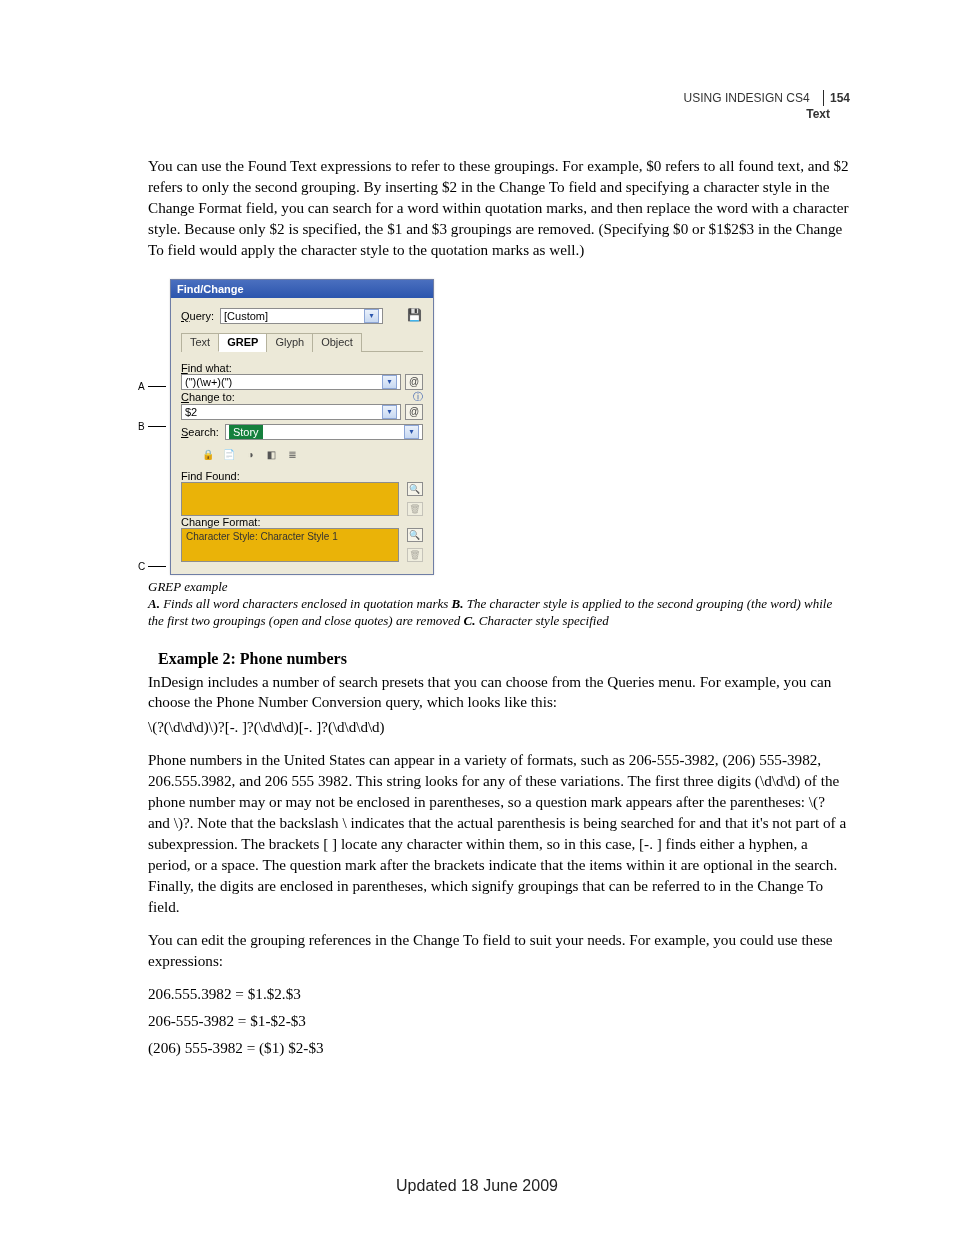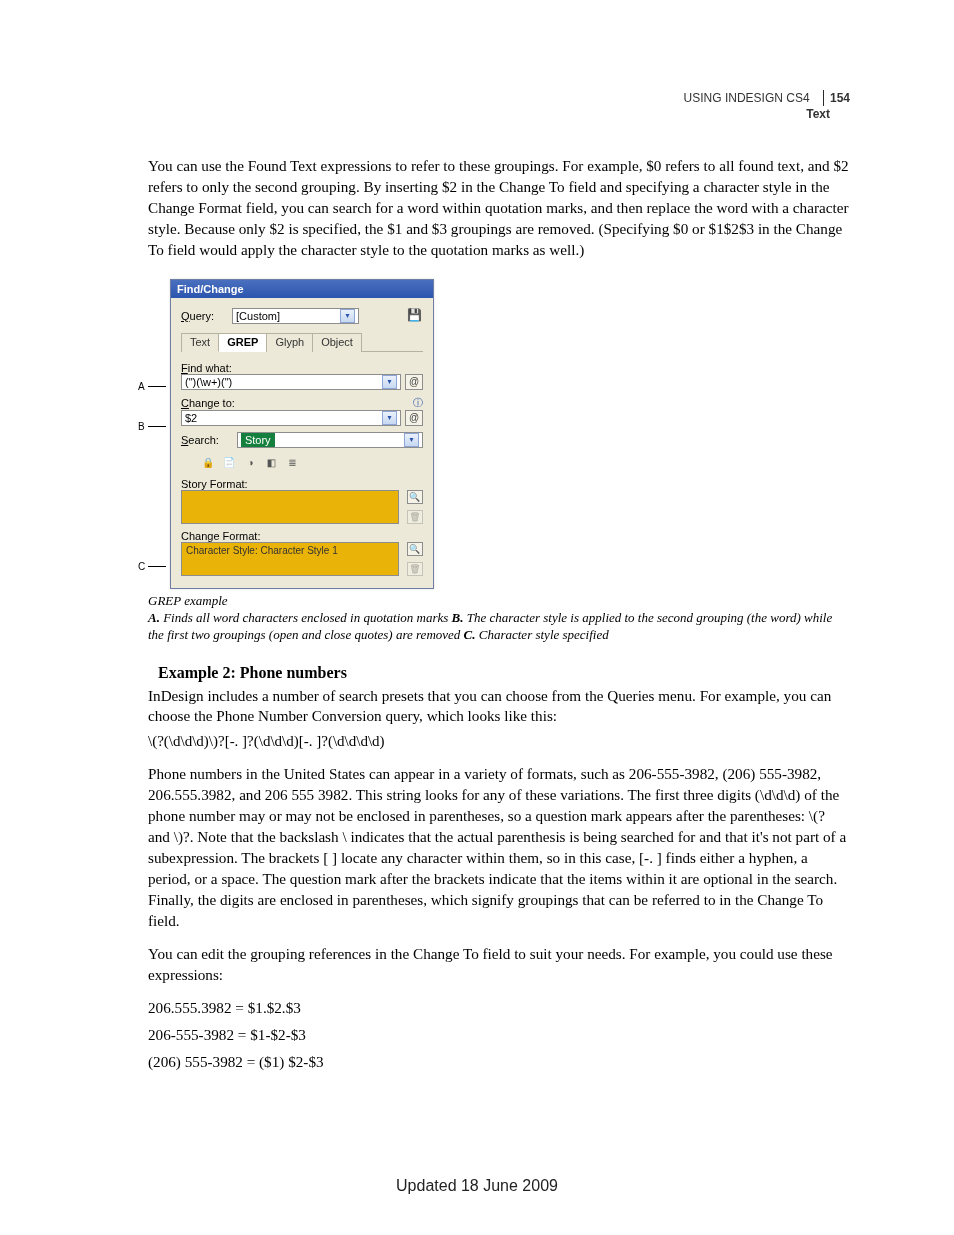--- a/index.html
+++ b/index.html
@@ -104,21 +104,21 @@
     margin-left: 16px;
   }
   .dlg-title {
     background: linear-gradient(#4a6fbf, #2b55ad);
     color: #fff;
     padding: 3px 6px;
     font-weight: bold;
     font-size: 11px;
   }
   .dlg-inner { padding: 10px 10px 12px 10px; }
-  .row { display: flex; align-items: center; gap: 18px; margin-bottom: 8px; }
+  .row { display: flex; align-items: center; gap: 6px; margin-bottom: 8px; }
   .lbl { color: #000; }
   .lbl u { text-decoration: underline; }
   .field, .combo {
     background: #fff;
     border: 1px solid #8d8d8d;
     height: 16px;
     box-sizing: border-box;
     padding: 0 3px;
     font-size: 11px;
     line-height: 14px;
@@ -154,21 +154,21 @@
     top: 1px;
     margin-right: -1px;
     color: #333;
   }
   .tab.active {
     background: #fff;
     font-weight: bold;
     border-bottom: 1px solid #fff;
     color: #000;
   }
-  .section-block { margin-bottom: 6px; }
+  .section-block { }
   .field-row {
     display: flex;
     align-items: center;
     gap: 4px;
   }
   .input-long { flex: 1; }
   .icon-btn {
     width: 18px;
     height: 16px;
     border: 1px solid #8d8d8d;
@@ -308,21 +308,21 @@
 
           <div class="icon-row">
             <span class="mini-icon">🔒</span>
             <span class="mini-icon">📄</span>
             <span class="mini-icon">◑</span>
             <span class="mini-icon">◧</span>
             <span class="mini-icon">≣</span>
           </div>
 
           <div class="section-block">
-            <div class="lbl">Story Format:</div>
+            <div class="lbl">Find Found:</div>
             <div class="field-row">
               <div class="format-box input-long"></div>
               <div class="sidecol">
                 <div class="icon-btn">🔍</div>
                 <div class="icon-btn ghost">🗑</div>
               </div>
             </div>
           </div>
 
           <div class="section-block" style="margin-bottom:0">

